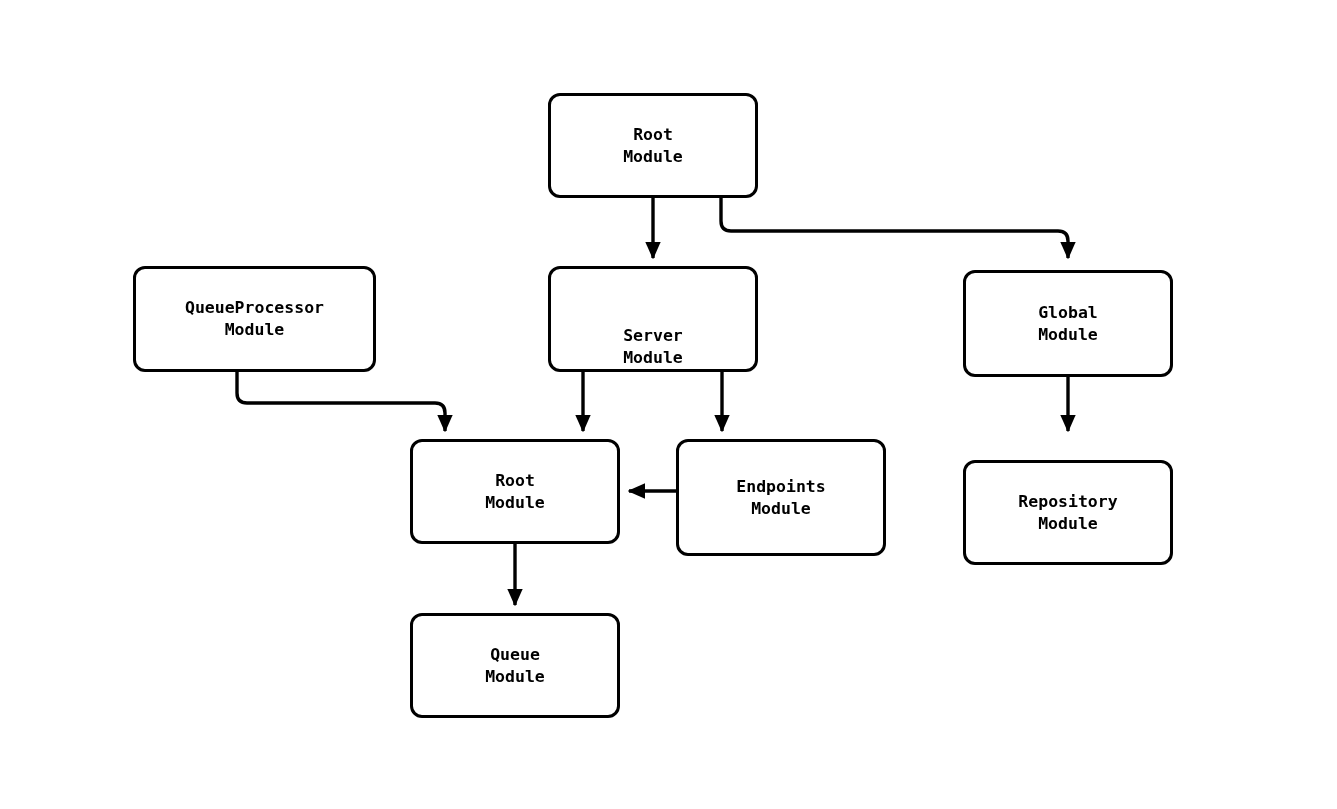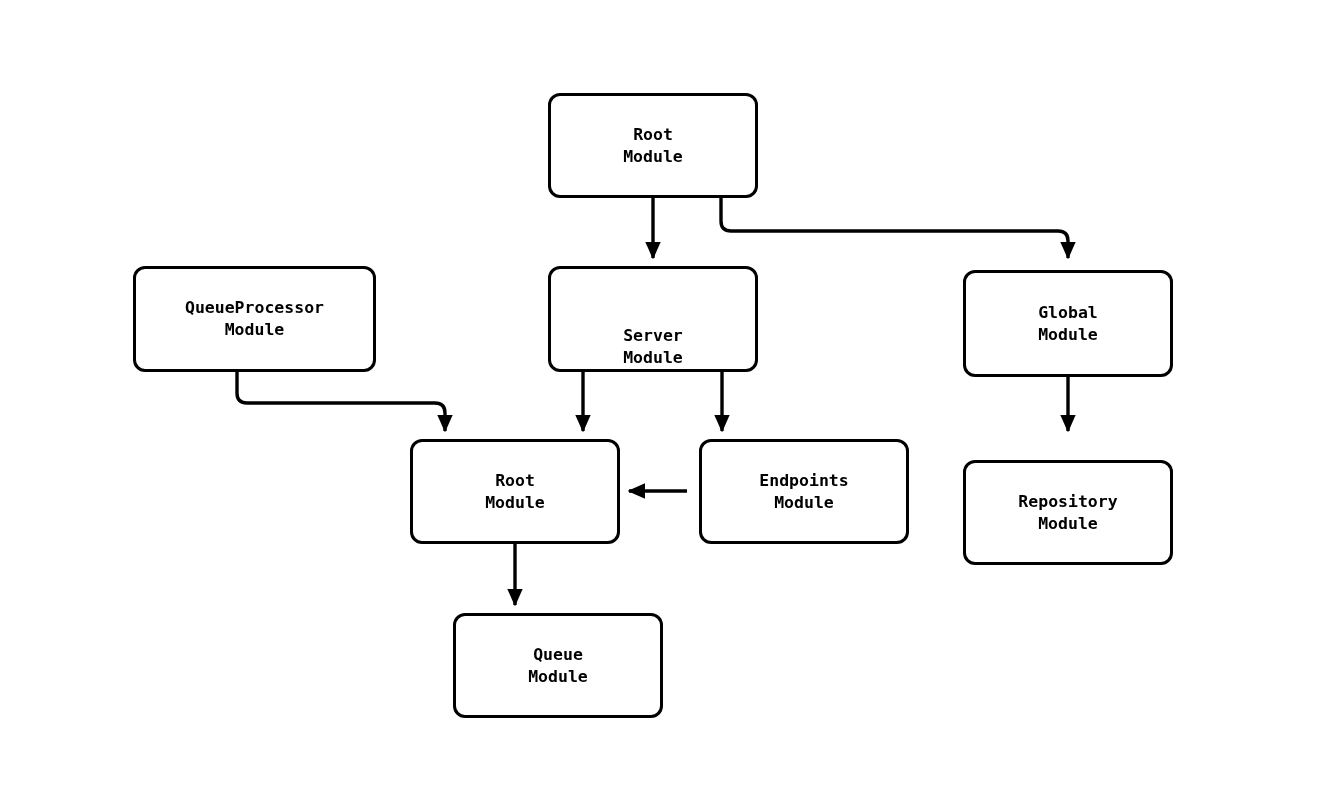--- a/index.html
+++ b/index.html
@@ -97,28 +97,28 @@
   <div class="node" style="left:963px; top:270px; width:210px; height:107px;">
     <span class="node-label">Global</span>
     <span class="node-label">Module</span>
   </div>
 
   <div class="node" style="left:410px; top:439px; width:210px; height:105px;">
     <span class="node-label">Root</span>
     <span class="node-label">Module</span>
   </div>
 
-  <div class="node" style="left:699px; top:439px; width:210px; height:105px;">
+  <div class="node" style="left:676px; top:439px; width:210px; height:117px;">
     <span class="node-label">Endpoints</span>
     <span class="node-label">Module</span>
   </div>
 
   <div class="node" style="left:963px; top:460px; width:210px; height:105px;">
     <span class="node-label">Repository</span>
     <span class="node-label">Module</span>
   </div>
 
-  <div class="node" style="left:410px; top:613px; width:210px; height:105px;margin-left:43px;">
+  <div class="node" style="left:410px; top:613px; width:210px; height:105px;">
     <span class="node-label">Queue</span>
     <span class="node-label">Module</span>
   </div>
 
 </div>
 
 </body></html>

